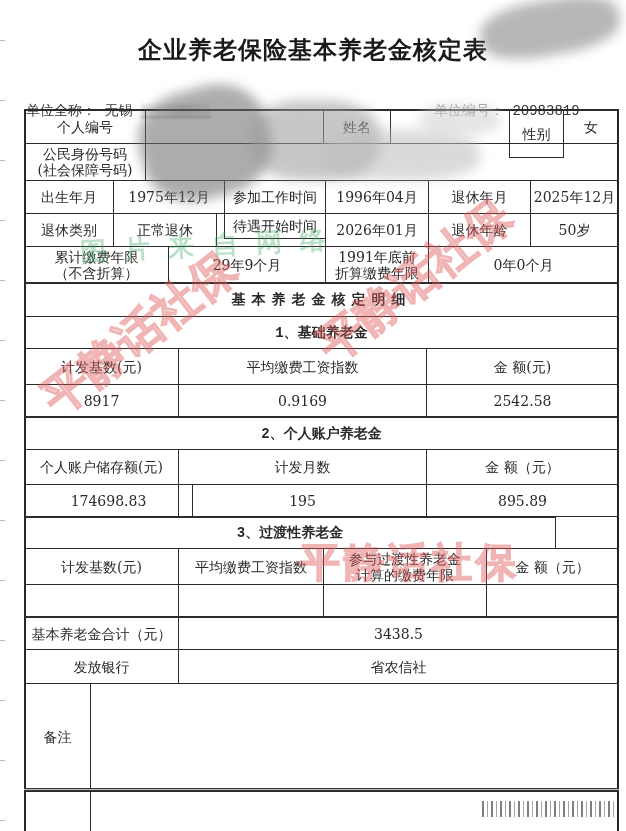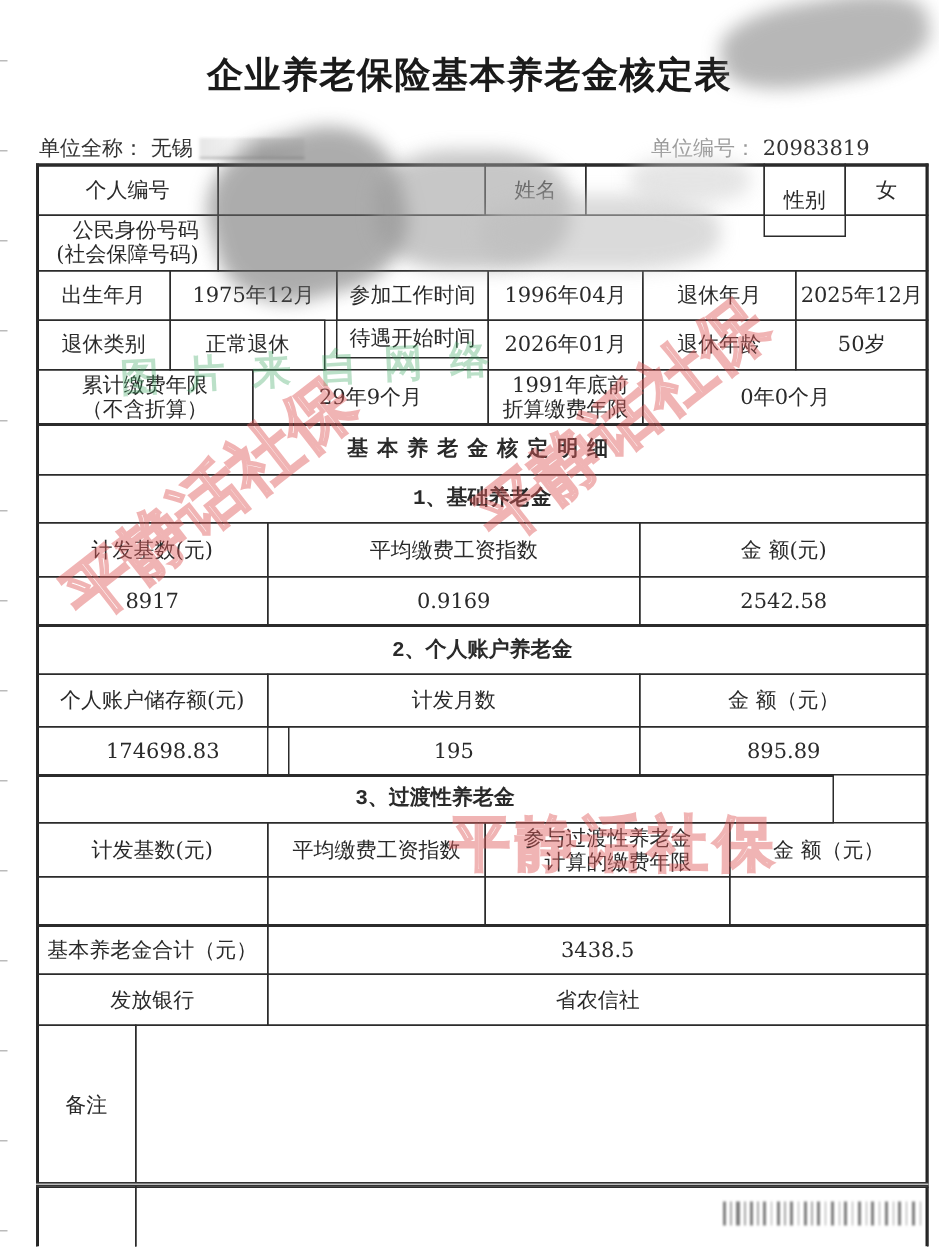--- a/index.html
+++ b/index.html
@@ -4,39 +4,39 @@
 <style>
   * { box-sizing: border-box; margin: 0; padding: 0; }
   html, body { width: 626px; height: 831px; overflow: hidden; background: #ffffff; }
   body { position: relative; font-family: "DejaVu Serif", "Liberation Serif", serif; color: #2a2a2a; }
 
   .title {
     position: absolute; left: 0; top: 34px; width: 626px; text-align: center;
     font-family: "DejaVu Sans", "Liberation Sans", sans-serif;
     font-size: 24px; font-weight: bold; letter-spacing: 1px; color: #1a1a1a;
   }
-  .meta { position: absolute; top: 90px; font-size: 14px; color: #333; }
+  .meta { position: absolute; top: 102px; font-size: 14px; color: #333; font-family: Liberation Mono, monospace; }
   .meta.left { left: 26px; }
   .meta.right { left: 434px; }
   .meta .lbl-faded { color: #9a9a9a; }
   .blur-box {
     display: inline-block; width: 70px; height: 14px; vertical-align: middle;
     background: linear-gradient(90deg, #e6e6e6, #f2f2f2 30%, #d9d9d9 60%, #efefef);
     filter: blur(1px); border-bottom: 1px solid #999;
   }
 
   .cell {
     position: absolute; border: 1px solid #2b2b2b; display: flex;
     align-items: center; justify-content: center; text-align: center;
     font-size: 14px; line-height: 16px; background: transparent;
   }
   .cell.thick-top { border-top-width: 2px; }
   .cell.bold { font-family: Liberation Mono, monospace; font-weight: bold; font-size: 14px; }
   .cell.heading { letter-spacing: 6px; }
-  .two-line { display: flex; flex-direction: column; align-items: flex-end; }
+  .two-line { display: flex; flex-direction: column; align-items: center; }
 
   .frame {
     position: absolute; left: 24px; top: 109px; width: 595px; height: 722px;
     border-left: 2px solid #222; border-right: 2px solid #222; border-top: 2px solid #222;
     pointer-events: none;
   }
   .dbl-line { position: absolute; left: 24px; width: 595px; height: 3px;
     border-top: 1px solid #333; border-bottom: 1px solid #333; background: #bdbdbd; }
 
   

